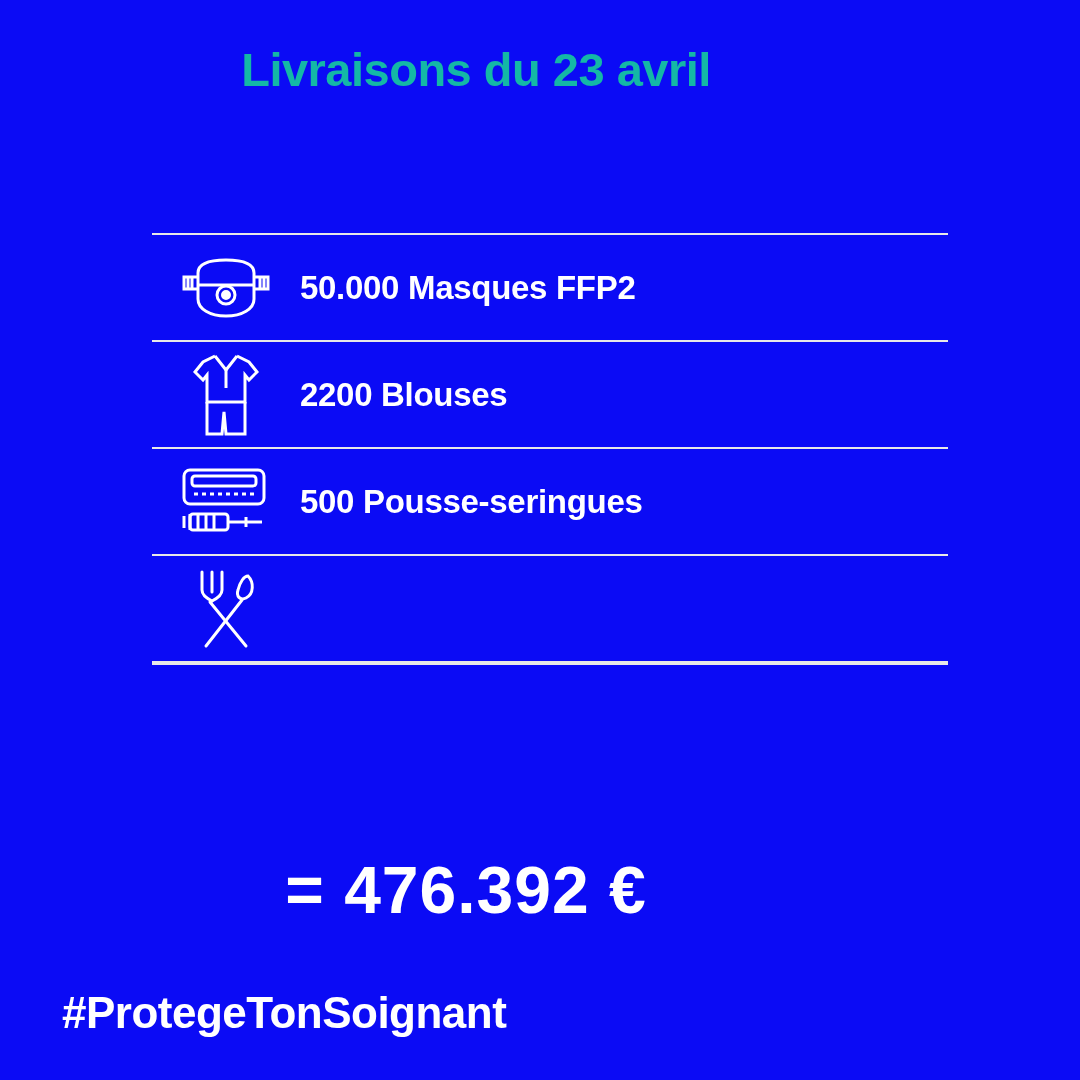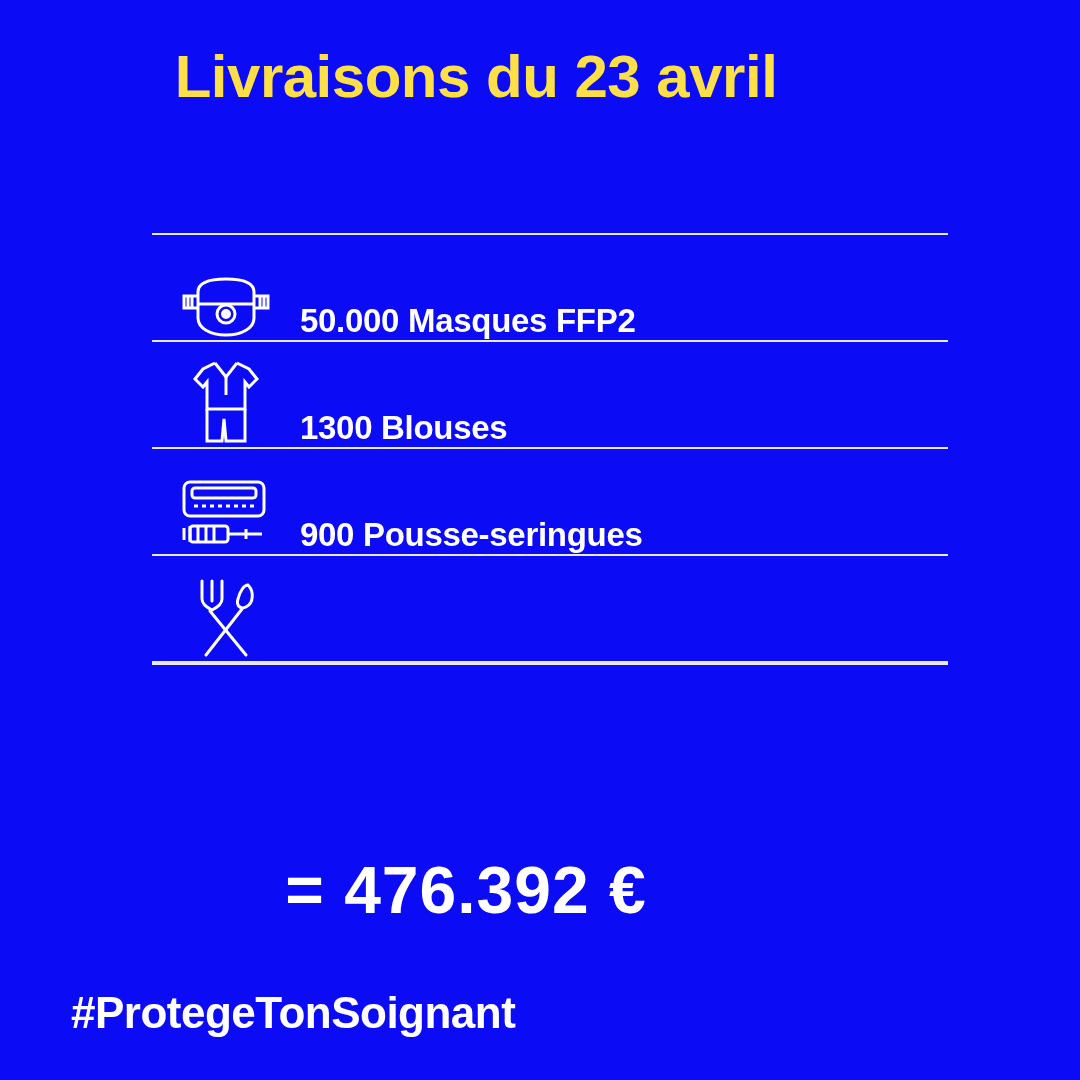--- a/index.html
+++ b/index.html
@@ -20,39 +20,39 @@
     height: 1080px;
     background: #0b0bf5;
     box-sizing: border-box;
   }
   .title {
     position: absolute;
     top: 42px;
     left: 0;
     width: 952px;
     text-align: center;
-    font-size: 60px;
+    font-size: 47px;
     font-weight: bold;
     letter-spacing: -0.5px;
-    color: #fde047;
+    color: #14b8a6;
   }
   .list {
     position: absolute;
     top: 233px;
     left: 152px;
     width: 796px;
   }
   .rule {
     height: 2px;
     background: #e8e8e8;
     width: 100%;
   }
   .row {
     display: flex;
-    align-items: flex-end;
+    align-items: center;
     height: 105px;
   }
   .icon-cell {
     width: 148px;
     min-width: 148px;
     display: flex;
     align-items: center;
     justify-content: center;
   }
   .row-label {
@@ -68,21 +68,21 @@
     left: 0;
     width: 932px;
     text-align: center;
     font-size: 66px;
     font-weight: bold;
     letter-spacing: 1px;
     color: #ffffff;
   }
   .hashtag {
     position: absolute;
-    left: 71px;
+    left: 62px;
     top: 988px;
     font-size: 44px;
     font-weight: bold;
     letter-spacing: -0.5px;
     color: #ffffff;
   }
   svg { display: block; }
 </style>
 </head>
 <body>
@@ -115,41 +115,41 @@
 
     <div class="row">
       <div class="icon-cell">
         <svg width="74" height="90" viewBox="0 0 74 90" fill="none" stroke="#ffffff" stroke-width="3">
           <path d="M26 6 L14 12 L6 22 L14 30 L18 25 L18 52 L56 52 L56 25 L60 30 L68 22 L60 12 L48 6"></path>
           <path d="M26 6 L37 20 L48 6"></path>
           <path d="M18 52 L18 84 L33 84 L35 62 L37 84 L56 84 L56 52"></path>
           <path d="M37 20 L37 38"></path>
         </svg>
       </div>
-      <div class="row-label">1300 Blouses</div>
+      <div class="row-label">2200 Blouses</div>
     </div>
 
     <div class="rule"></div>
 
     <div class="row">
       <div class="icon-cell">
         <svg width="100" height="80" viewBox="0 0 100 80" fill="none" stroke="#ffffff" stroke-width="3">
           <rect x="8" y="8" width="80" height="34" rx="6"></rect>
           <rect x="16" y="14" width="64" height="10" rx="3"></rect>
           <path d="M18 32 h4 M26 32 h4 M34 32 h4 M42 32 h4 M50 32 h4 M58 32 h4 M66 32 h4 M74 32 h4"></path>
           <rect x="14" y="52" width="38" height="16" rx="3"></rect>
           <path d="M14 52 L14 68"></path>
           <path d="M8 54 L8 66"></path>
           <path d="M52 60 L70 60"></path>
           <path d="M70 55 L70 65"></path>
           <path d="M70 60 L86 60"></path>
           <path d="M22 52 L22 68 M30 52 L30 68 M38 52 L38 68"></path>
         </svg>
       </div>
-      <div class="row-label">900 Pousse-seringues</div>
+      <div class="row-label">500 Pousse-seringues</div>
     </div>
 
     <div class="rule"></div>
 
     <div class="row">
       <div class="icon-cell">
         <svg width="72" height="86" viewBox="0 0 72 86" fill="none" stroke="#ffffff" stroke-width="3" stroke-linecap="round">
           <path d="M12 6 L12 24 C12 30, 18 33, 22 35 L22 35"></path>
           <path d="M22 6 L22 26"></path>
           <path d="M32 6 L32 24 C32 30, 26 33, 22 35"></path>

